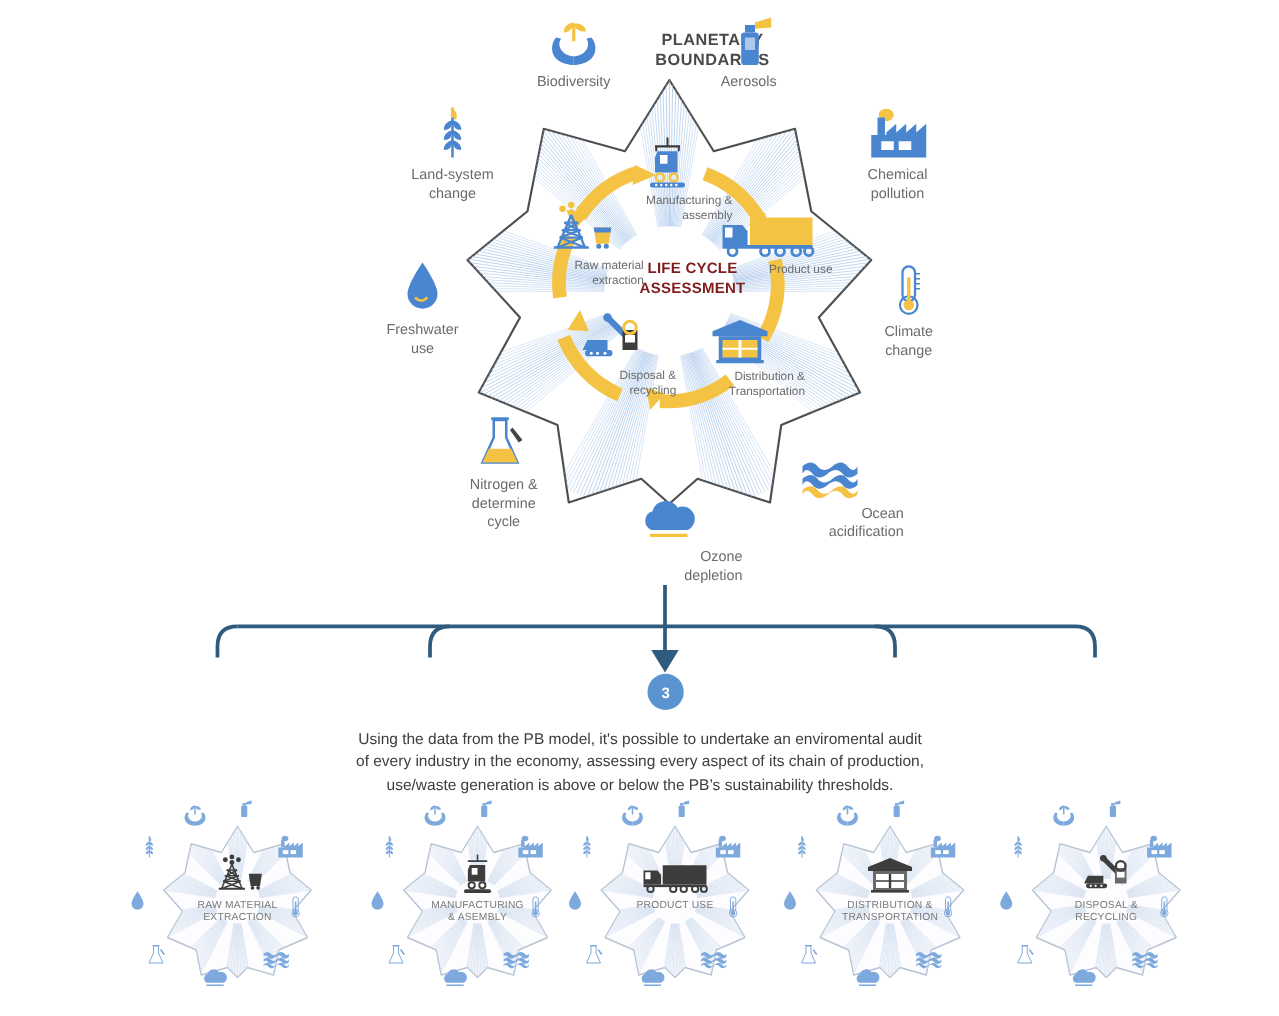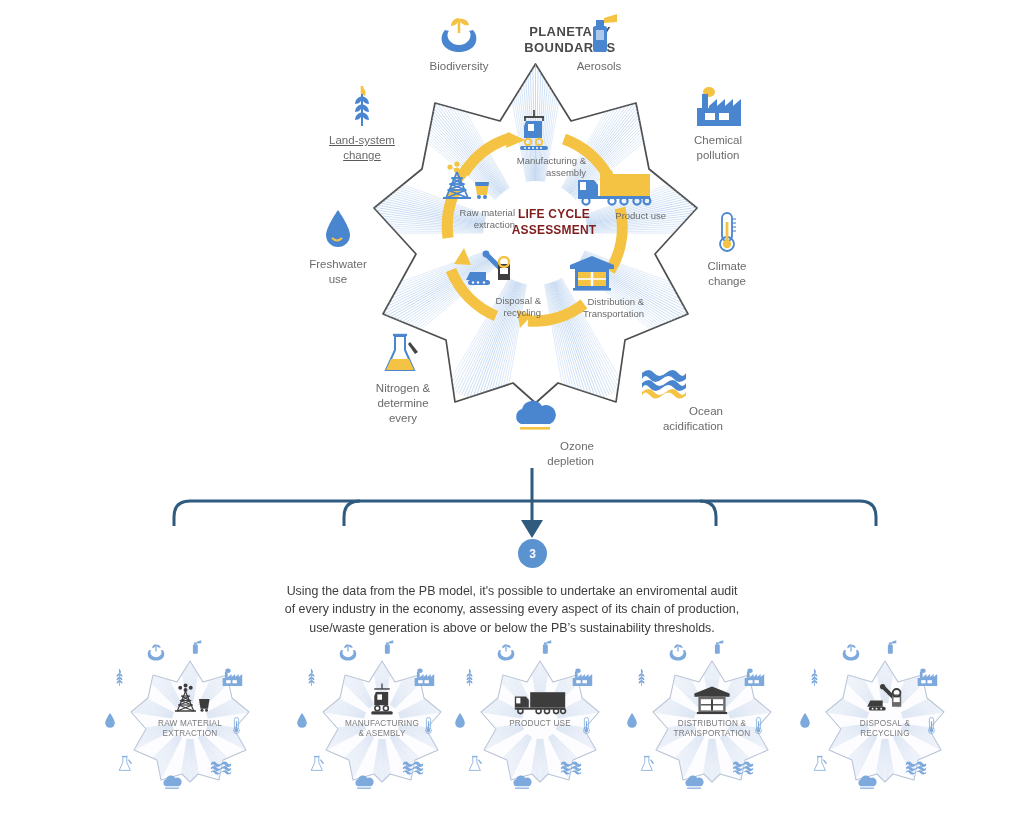--- a/index.html
+++ b/index.html
@@ -432,38 +432,38 @@
         <svg width="40" height="44" viewBox="0 0 40 44">
           <path d="M12 4 L22 4 L22 18 L31 38 L3 38 L12 18 Z" fill="none" stroke="#4a86d0" stroke-width="2"></path>
           <path d="M8 27 L26 27 L31 38 L3 38 Z" fill="#f5c344"></path>
           <line x1="10" y1="3" x2="24" y2="3" stroke="#4a86d0" stroke-width="2.4"></line>
           <path d="M27 10 L35 20 L32 22 L25 12 Z" fill="#444444"></path>
         </svg>
       </div>
       <div class="cap">
         <div>Nitrogen &amp;</div>
         <div>determine</div>
-        <div>every</div>
+        <div>cycle</div>
       </div>
     </div>
 
     <div class="node" style="left:279px;top:206px;">
       <div class="glyph">
         <svg width="30" height="44" viewBox="0 0 30 44">
           <path d="M15 2 C15 2 3 19 3 27 a12 12 0 0 0 24 0 C27 19 15 2 15 2 Z" fill="#4a86d0"></path>
           <path d="M9 30 q5 5 10 0" stroke="#f5c344" stroke-width="2" fill="none"></path>
         </svg>
       </div>
       <div class="cap">
         <div>Freshwater</div>
         <div>use</div>
       </div>
     </div>
 
-    <div class="node" style="left:303px;top:82px;text-decoration:underline;">
+    <div class="node" style="left:303px;top:82px;">
       <div class="glyph">
         <svg width="26" height="44" viewBox="0 0 26 44">
           <path d="M13 2 L13 10" stroke="#f5c344" stroke-width="2.6"></path>
           <path d="M13 3 q5 3 3 9 q-5 -1 -3 -9 Z" fill="#f5c344"></path>
           <g fill="#4a86d0">
             <path d="M13 12 q7 2 7 8 q-7 0 -7 -8 Z"></path>
             <path d="M13 12 q-7 2 -7 8 q7 0 7 -8 Z"></path>
             <path d="M13 20 q7 2 7 8 q-7 0 -7 -8 Z"></path>
             <path d="M13 20 q-7 2 -7 8 q7 0 7 -8 Z"></path>
             <path d="M13 28 q7 2 7 8 q-7 0 -7 -8 Z"></path>

